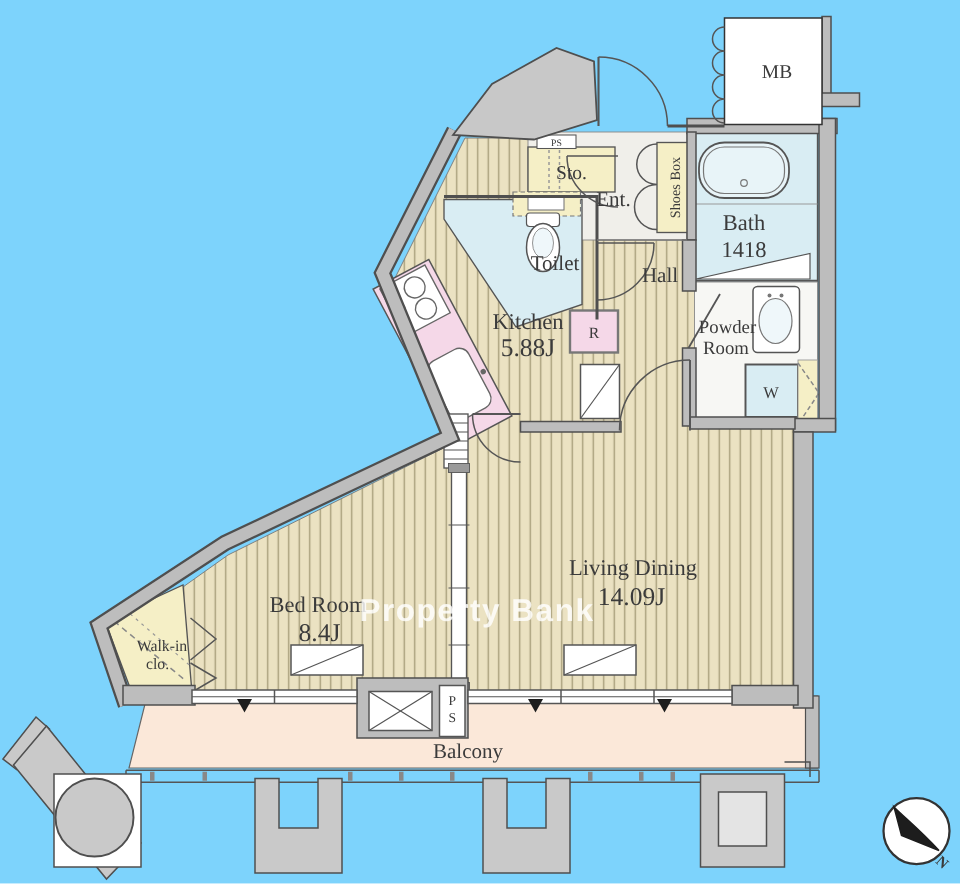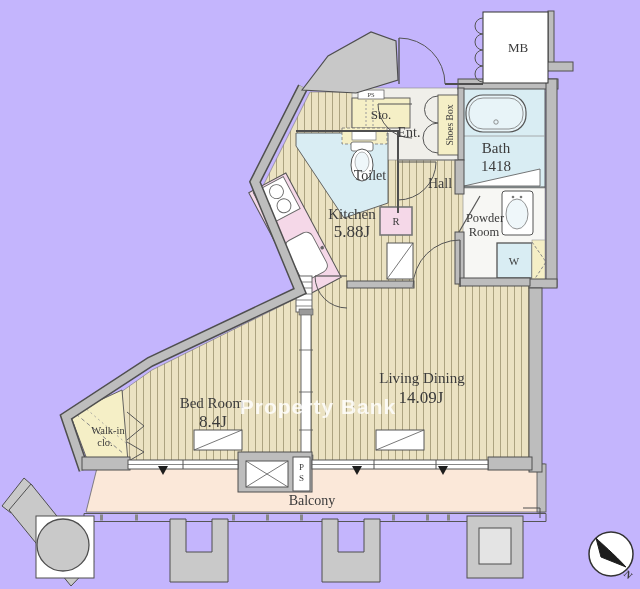--- a/index.html
+++ b/index.html
@@ -1,16 +1,16 @@
 <!DOCTYPE html>
 <html><head>
 <meta charset="utf-8">
 <style>
   html,body{margin:0;padding:0;background:#fff;}
-  .stage{position:relative;width:640px;height:589px;background:#c4b5fd;overflow:hidden;}
+  .stage{position:relative;width:640px;height:589px;background:#7dd3fc;overflow:hidden;}
   svg{display:block;}
   text{font-family:"Liberation Serif","DejaVu Serif",serif;fill:#3b3b3b;}
   .lbl{text-anchor:middle;}
   .wm{font-family:"Liberation Sans","DejaVu Sans",sans-serif;font-weight:bold;fill:rgba(255,255,255,0.82);letter-spacing:1px;text-anchor:middle;}
 </style>
 </head>
 <body>
 
 <div class="stage">
 <svg width="640" height="589" viewBox="0 0 640 589" xmlns="http://www.w3.org/2000/svg">

